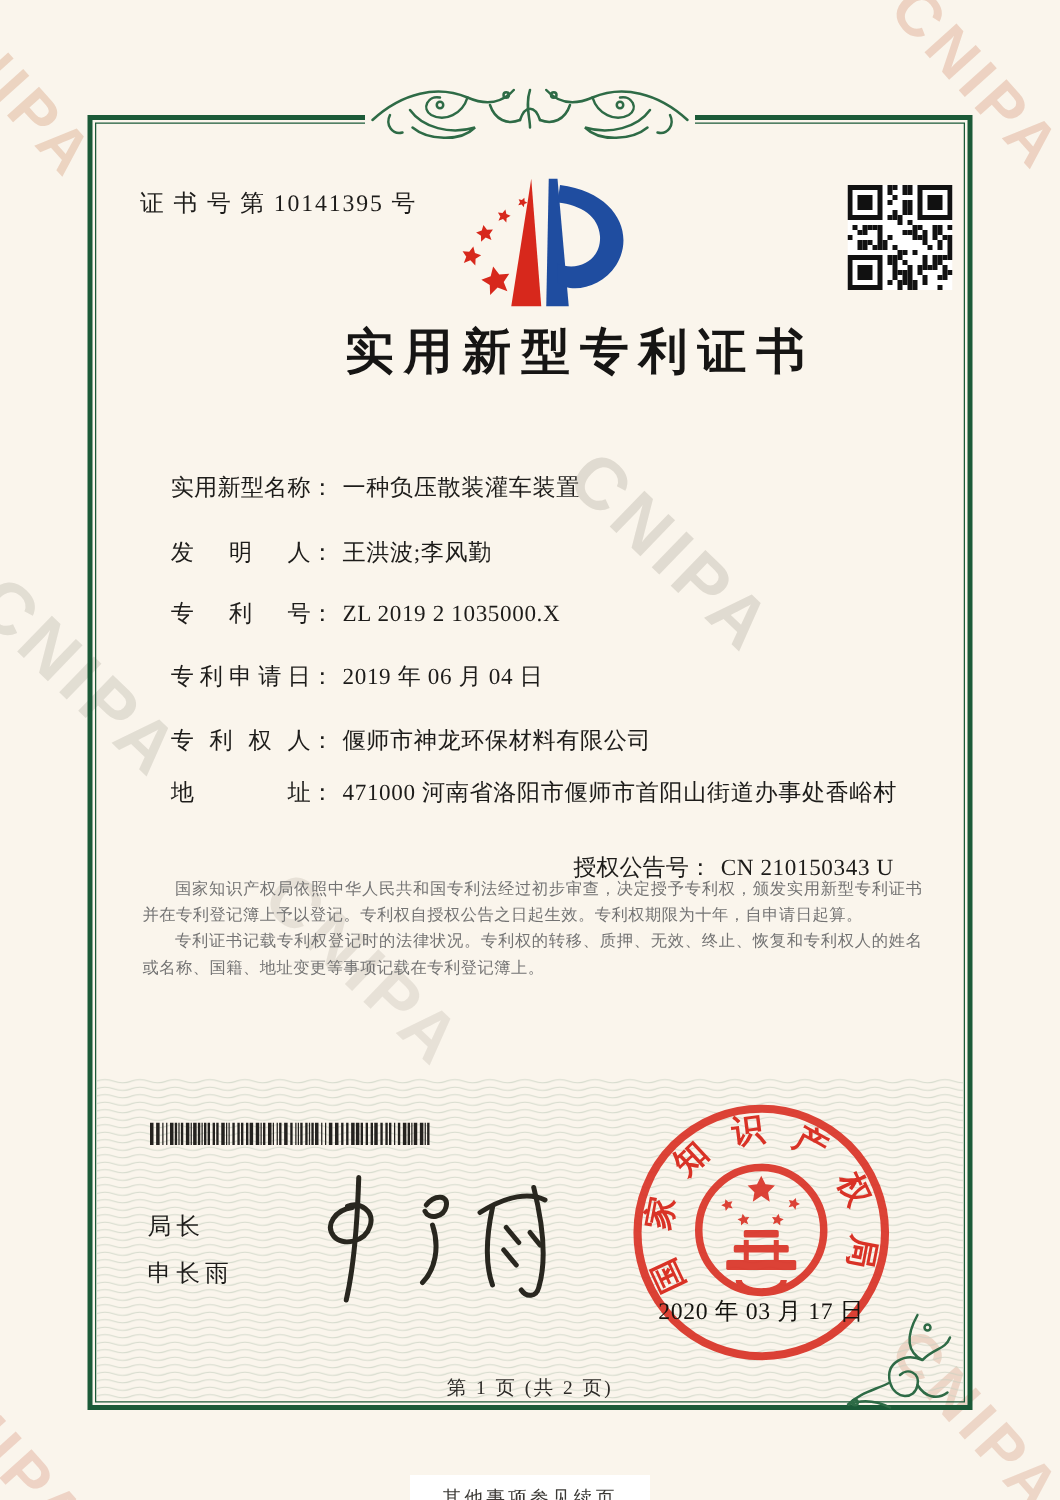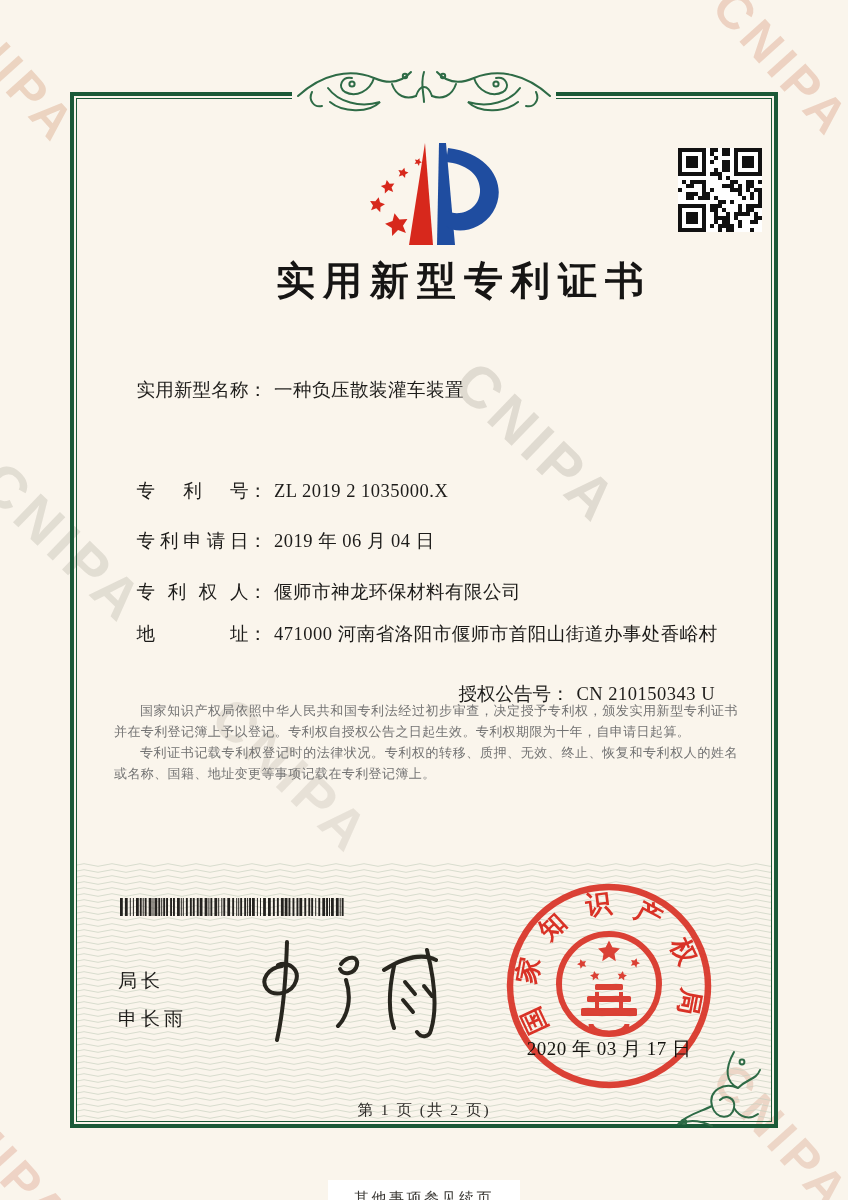--- a/index.html
+++ b/index.html
@@ -116,20 +116,21 @@
     <g stroke="#2e6b46" stroke-width="2" fill="none" stroke-linecap="round">
       <path d="M62,4 C52,22 54,34 66,40 C52,34 36,42 40,58 C44,72 60,72 62,60 C64,50 54,46 48,52"></path>
       <path d="M66,40 C76,30 84,32 88,22"></path>
       <path d="M40,58 C28,64 16,66 6,76 C20,70 32,74 40,78"></path>
       <path d="M62,60 C68,70 78,72 86,66"></path>
       <circle cx="70" cy="14" r="2.4"></circle>
       <circle cx="12" cy="74" r="2.2"></circle>
     </g>
   </svg>
 
+  <div class="certno">证 书 号 第 10141395 号</div>
 
   <svg class="logo" viewBox="0 0 160 120">
     <defs>
       <path id="lstar" d="M0,-10 L2.94,-4.05 L9.51,-3.09 L4.76,1.55 L5.88,8.09 L0,4.2 L-5.88,8.09 L-4.76,1.55 L-9.51,-3.09 L-2.94,-4.05 Z"></path>
     </defs>
     <polygon points="83,5 67,107 91,107" fill="#d7281c"></polygon>
     <polygon points="97,5 104,5 113,107 95,107" fill="#1f4da0"></polygon>
     <path d="M106,10 C152,16 166,50 151,74 C139,93 114,97 104,88 L104,73 C122,80 139,69 138,51 C137,35 123,26 104,24 Z" fill="#1f4da0"></path>
     <g fill="#d7281c">
       <use href="#lstar" transform="translate(55,87) scale(1.2) rotate(-12)"></use>
@@ -265,20 +266,23 @@
       <rect x="0" y="56" width="28" height="28" fill="#111"></rect>
       <rect x="4" y="60" width="20" height="20" fill="#fff"></rect>
       <rect x="8" y="64" width="12" height="12" fill="#111"></rect>
     </svg>
 
   <div class="title">实用新型专利证书</div>
 
   <div class="frow" style="top:356px">
     <span class="flabel">实用新型名称</span><span>：</span><span class="fvalue">一种负压散装灌车装置</span>
   </div>
+  <div class="frow" style="top:408px">
+    <span class="flabel">发明人</span><span>：</span><span class="fvalue">王洪波;李风勤</span>
+  </div>
   <div class="frow" style="top:457px">
     <span class="flabel">专利号</span><span>：</span><span class="fvalue">ZL 2019 2 1035000.X</span>
   </div>
   <div class="frow" style="top:507px">
     <span class="flabel">专利申请日</span><span>：</span><span class="fvalue">2019 年 06 月 04 日</span>
   </div>
   <div class="frow" style="top:558px">
     <span class="flabel">专利权人</span><span>：</span><span class="fvalue">偃师市神龙环保材料有限公司</span>
   </div>
   <div class="frow" style="top:600px">

